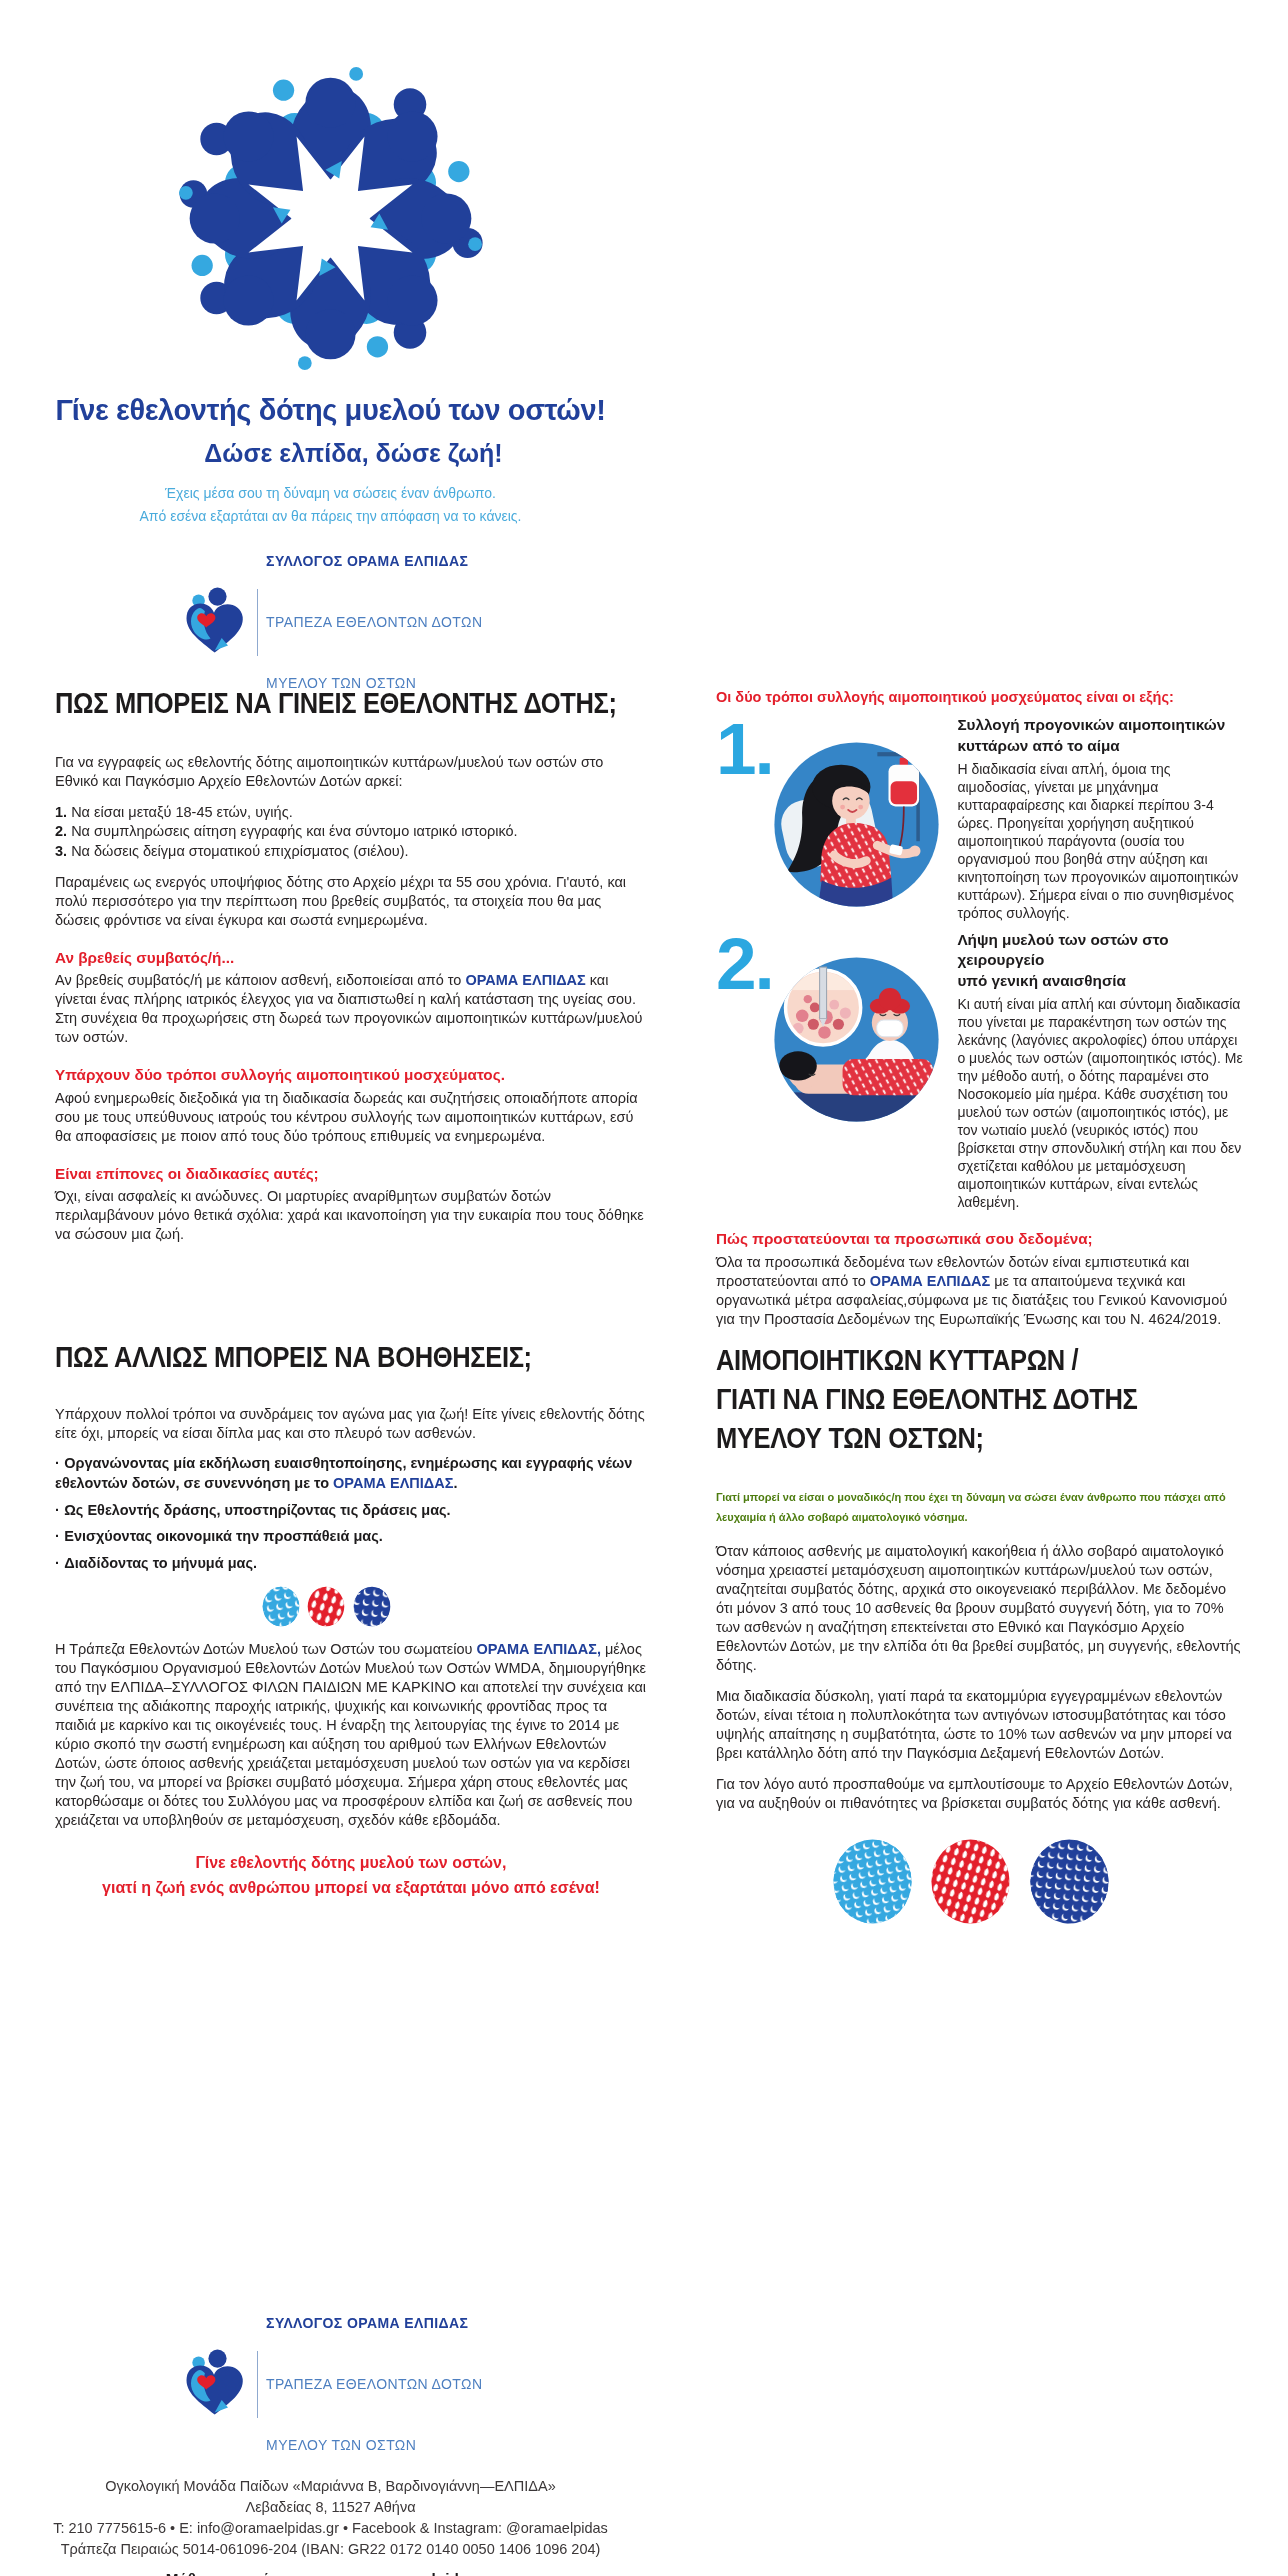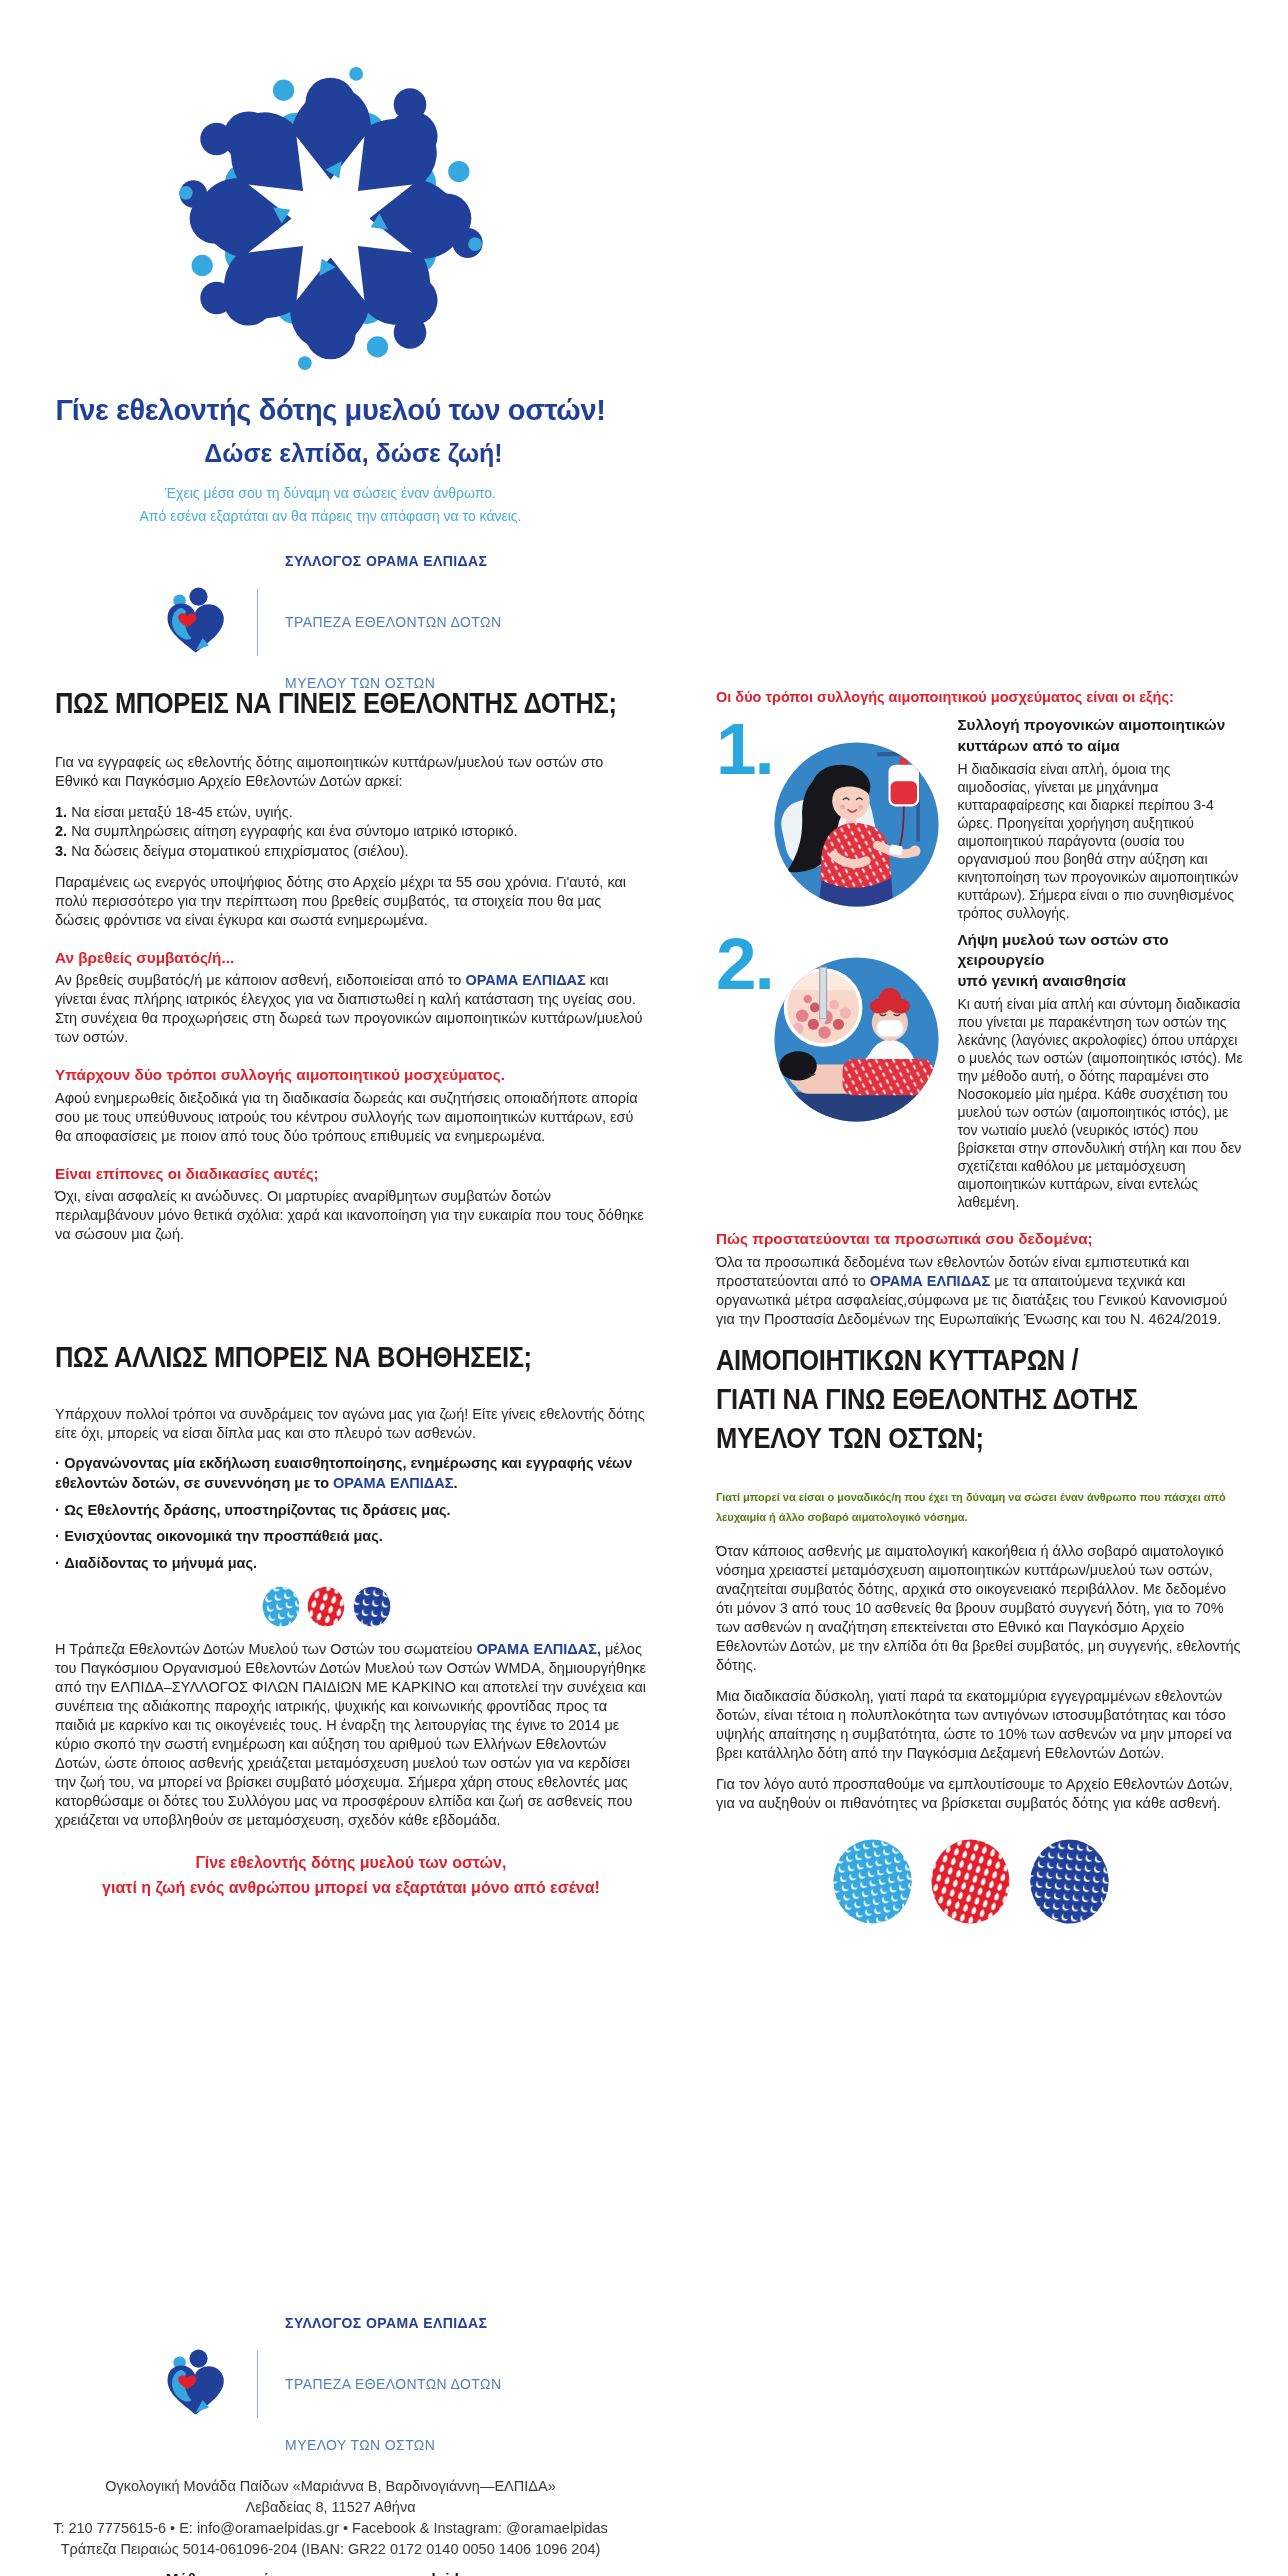--- a/index.html
+++ b/index.html
@@ -6,21 +6,21 @@
   #page{
     position:relative;width:1288px;height:2576px;background:#ffffff;overflow:hidden;
     font-family:"Liberation Sans","DejaVu Sans",sans-serif;color:#2a2627;
   }
   
   #header{position:absolute;left:0;top:0;width:661px;text-align:center;}
   #community-logo{display:block;margin:62px auto 0;}
   .headline{margin-top:19px;font-size:29px;font-weight:700;color:#21409a;letter-spacing:-0.4px;white-space:nowrap;}
   .subheadline{margin-top:11.6px;font-size:25px;font-weight:700;color:#21409a;padding-left:46px;}
   .taglines{margin-top:14.5px;font-size:14px;line-height:23px;color:#4aabdc;}
-  .org-badge{display:inline-flex;align-items:center;gap:27px;text-align:left;margin-top:25px;}
+  .org-badge{display:inline-flex;align-items:center;gap:8px;text-align:left;margin-top:25px;}
   .org-badge .divider{width:1.5px;height:67px;background:#8fa9cf;}
   .org-lines .l1{font-size:14px;font-weight:700;color:#21409a;letter-spacing:0.4px;margin-bottom:8px;}
   .org-lines .l2,.org-lines .l3{font-size:14px;color:#4d7fc0;letter-spacing:0.4px;margin-bottom:7.3px;margin-top:45px;}
   .org-lines .l3{margin-bottom:0;}
   
   .sec-heading{font-size:29px;font-weight:800;color:#1d1b1c;letter-spacing:-0.4px;}
   .cond{display:inline-block;transform:scaleX(0.88);transform-origin:0 50%;white-space:nowrap;}
   .hline{line-height:39px;}
   .body-p{font-size:14.5px;line-height:19px;margin:0 0 11.6px 0;color:#2a2627;}
   .red-sub{font-size:15.3px;font-weight:700;color:#e31f2b;margin:19px 0 4.4px 0;}

